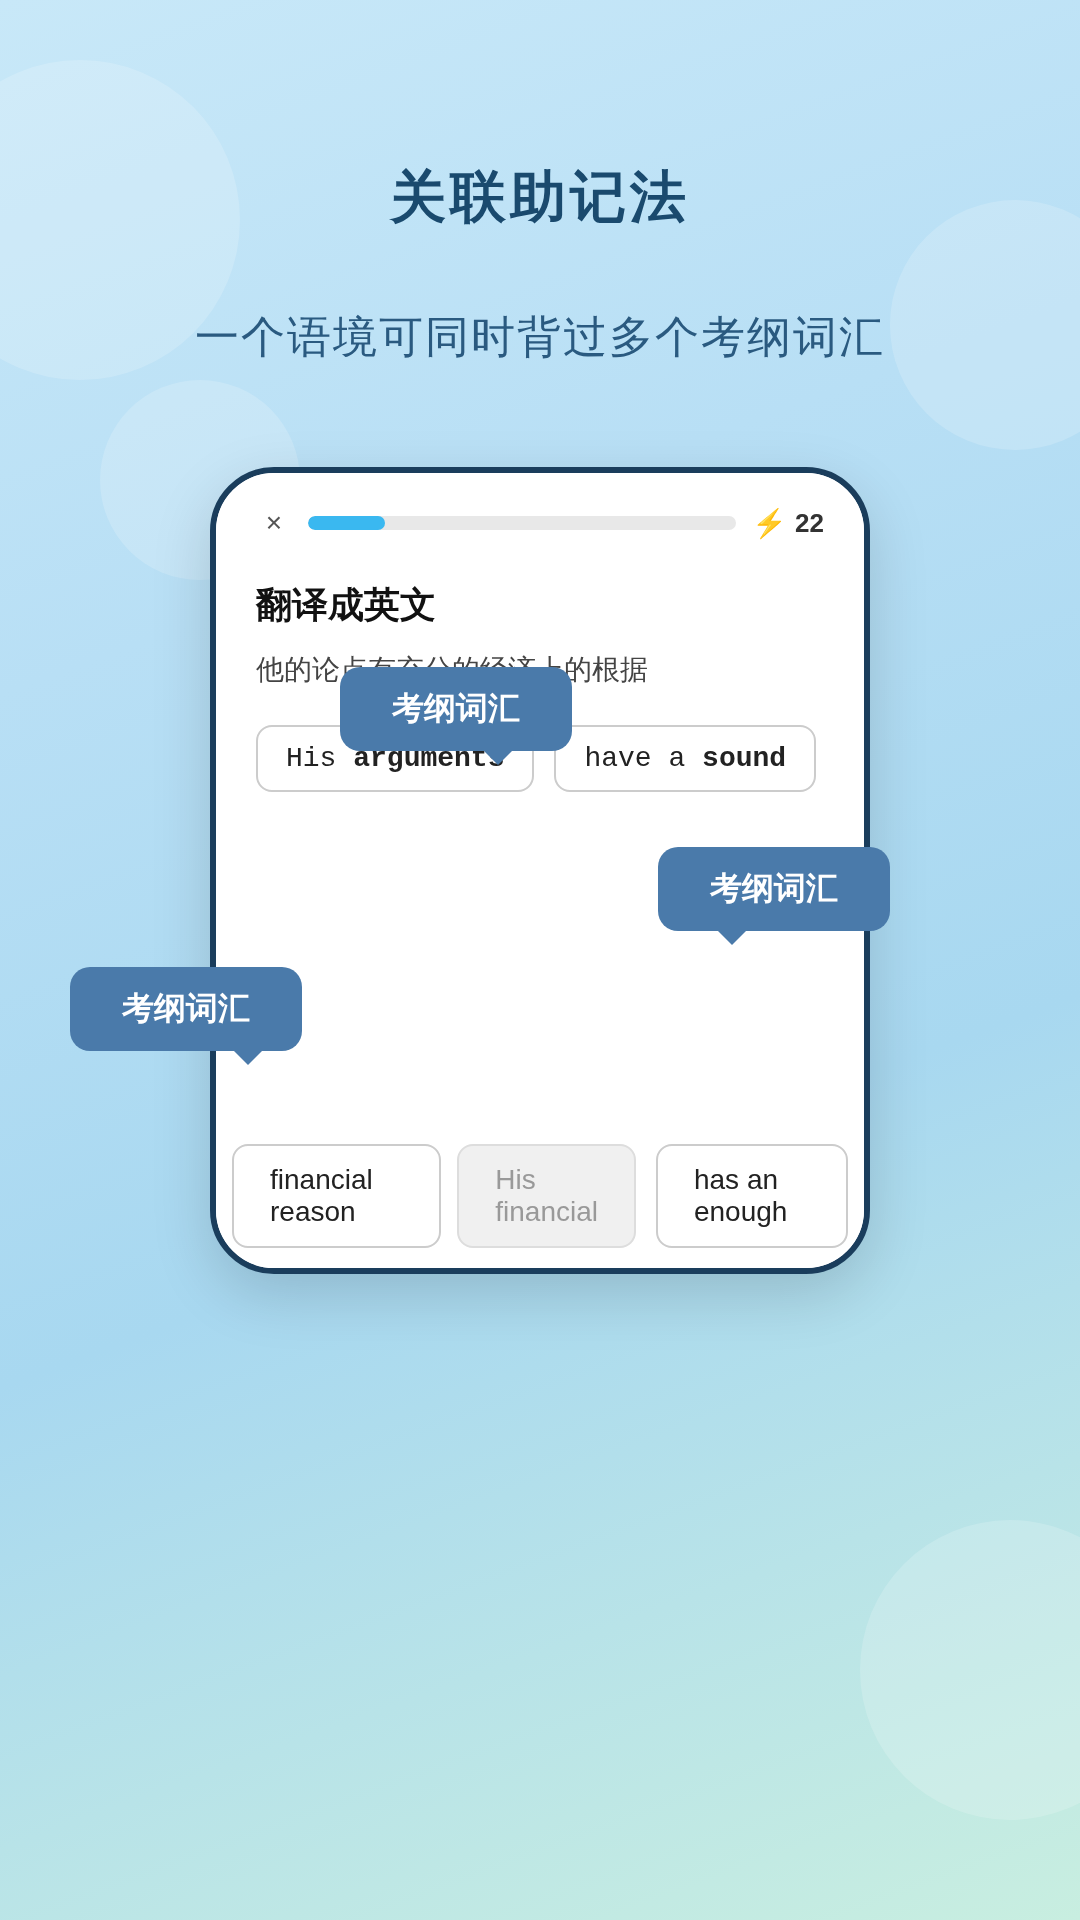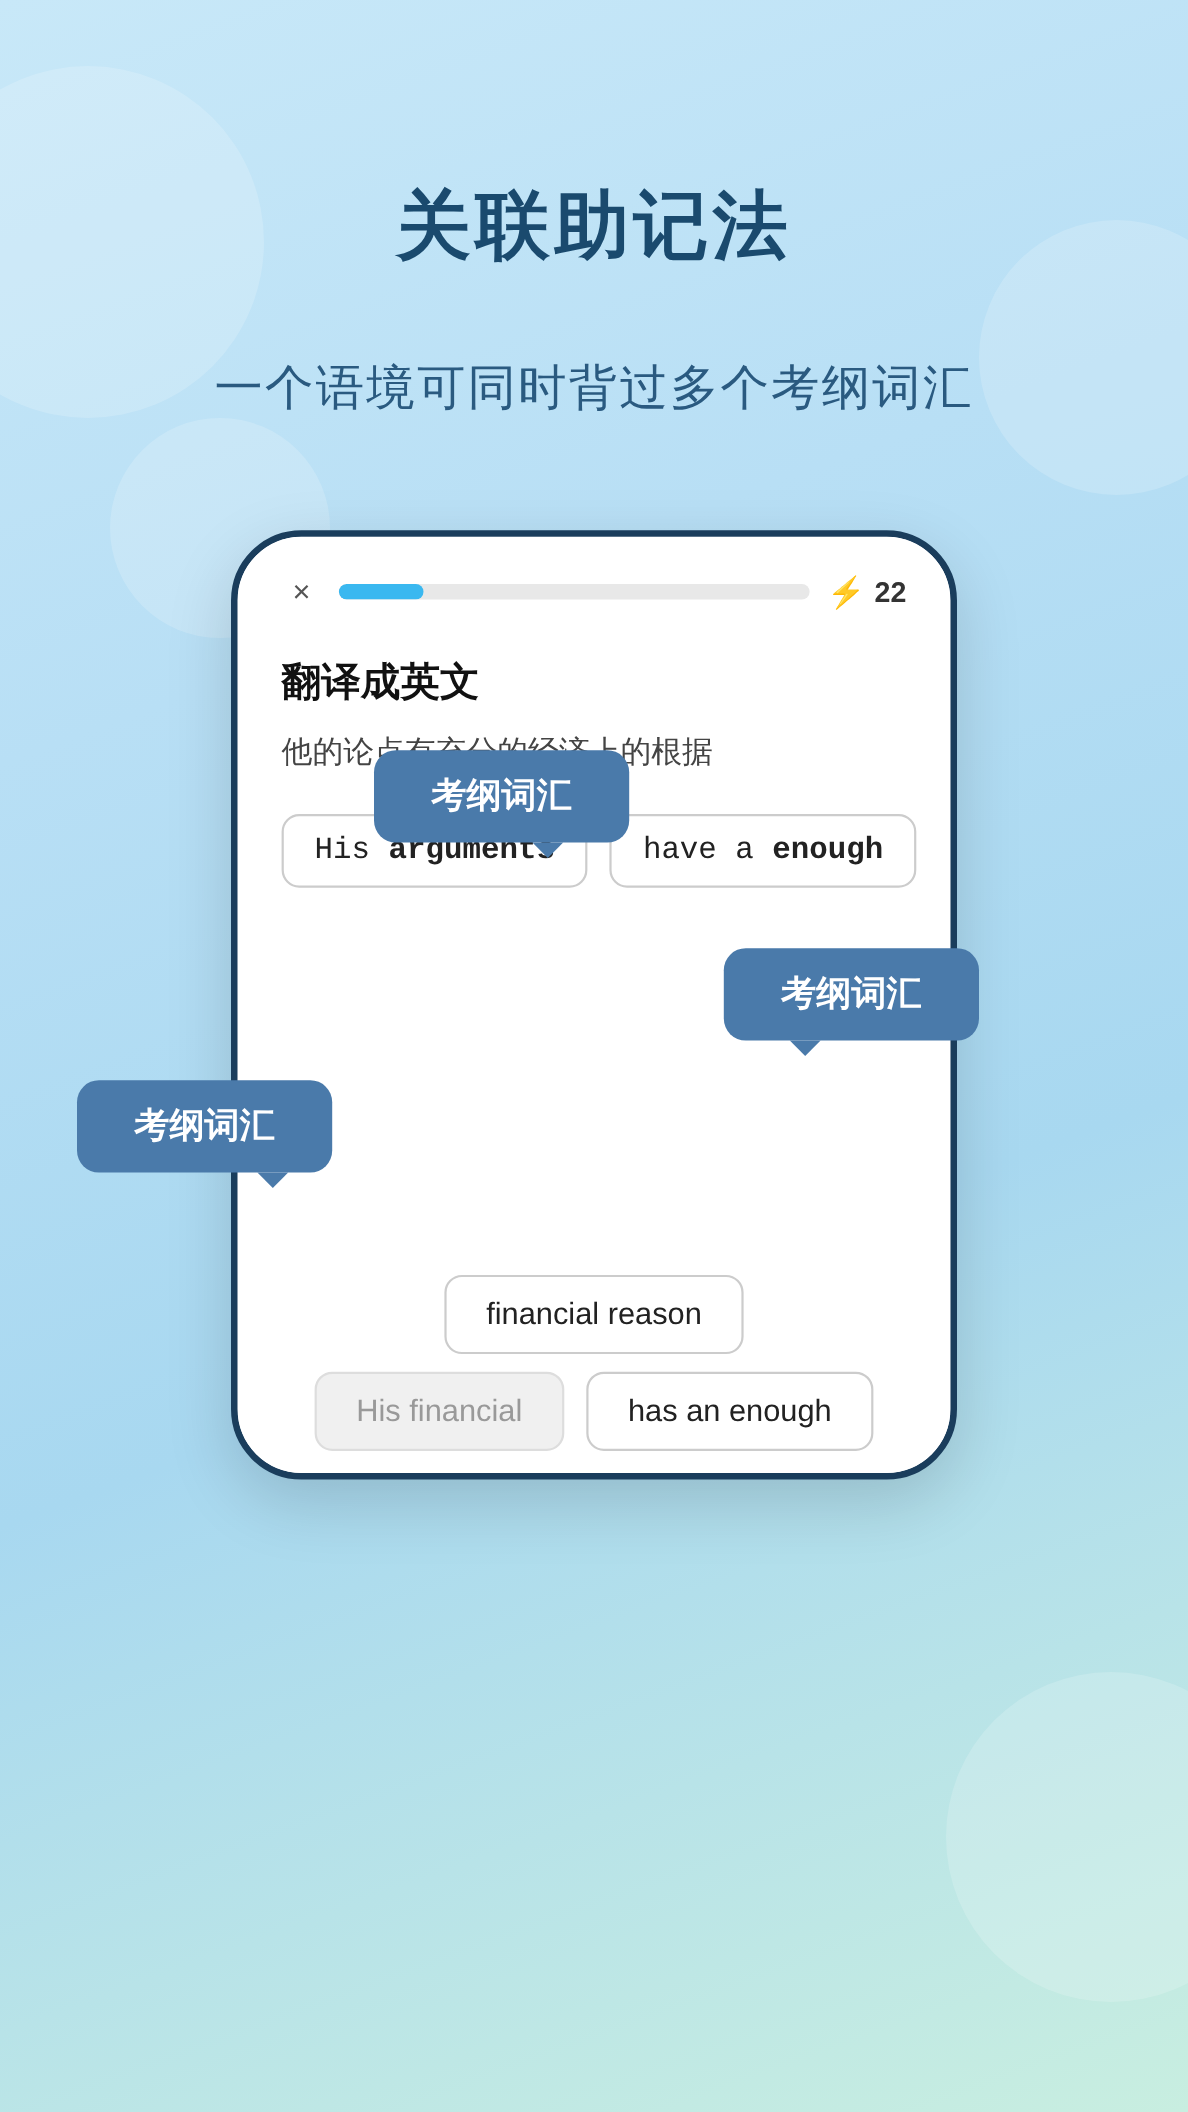--- a/index.html
+++ b/index.html
@@ -42,21 +42,21 @@
       position: relative;
       z-index: 1;
       display: flex;
       flex-direction: column;
       align-items: center;
       padding-top: 160px;
     }
 
     
     .main-title {
-      font-size: 68px;
+      font-size: 56px;
       font-weight: 900;
       color: #1a4a6e;
       letter-spacing: 4px;
       margin-bottom: 36px;
       text-align: center;
     }
 
     
     .sub-title {
       font-size: 44px;
@@ -191,21 +191,21 @@
     .phone-spacer {
       height: 280px;
       background: #fff;
     }
 
     
     .bottom-options {
       padding: 20px 16px;
       background: #fff;
       display: flex;
-      flex-direction: column;
+      flex-direction: row;
       gap: 16px;
     }
 
     .bottom-row {
       display: flex;
       justify-content: center;
     }
 
     .bottom-chip {
       border: 2px solid #ccc;
@@ -315,21 +315,21 @@
         <div class="question-title">翻译成英文</div>
         <div class="question-text">他的论点有充分的经济上的根据</div>
 
         <div class="answer-options">
 
           <div class="answer-row">
             <div class="answer-chip">
               His <span class="bold-word">arguments</span>
             </div>
             <div class="answer-chip">
-              have a <span class="bold-word">enough</span>
+              have a <span class="bold-word">sound</span>
             </div>
           </div>
 
 
         </div>
       </div>
 
       <div class="phone-spacer"></div>
 
       <div class="bottom-options">

